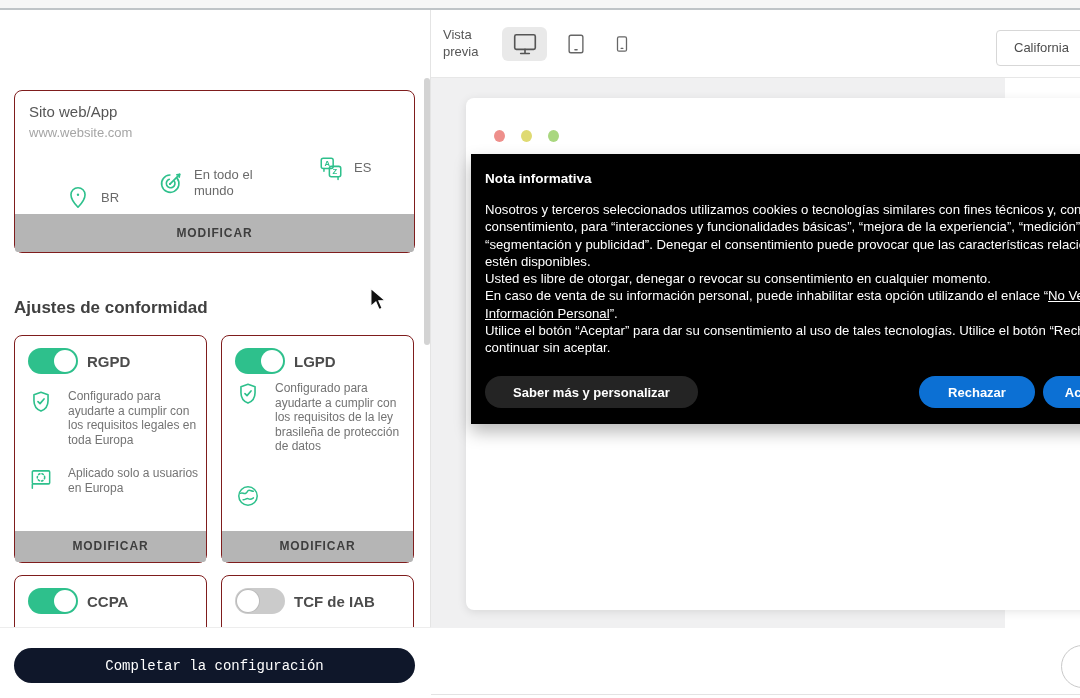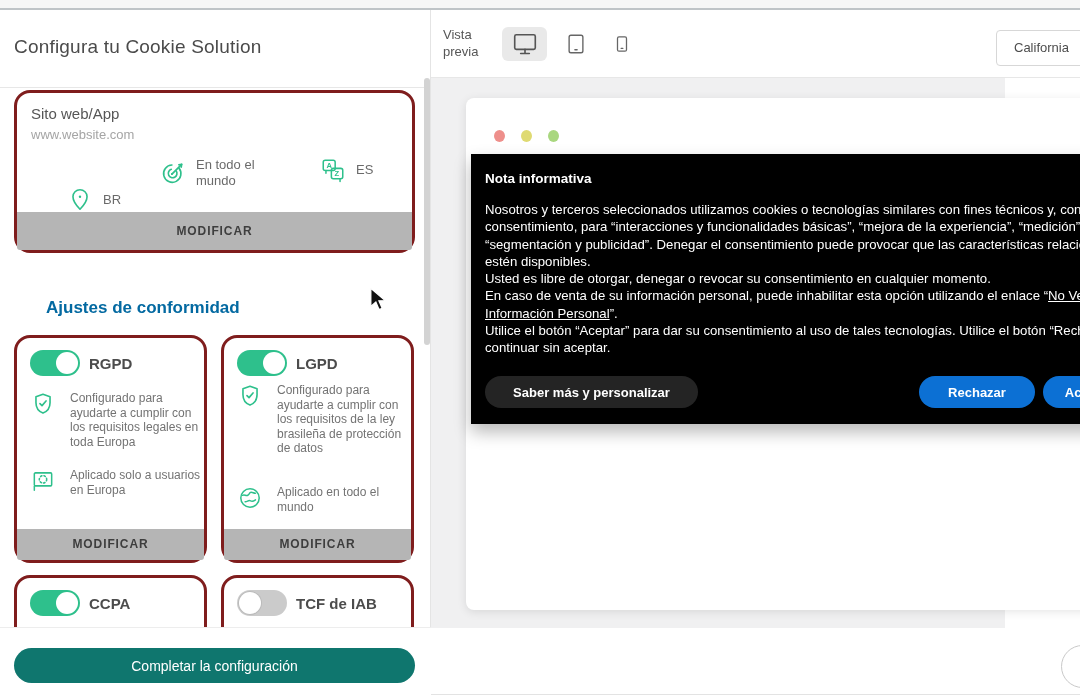--- a/index.html
+++ b/index.html
@@ -8,35 +8,35 @@
   #stage { position:relative; width:1080px; height:698px; background:#fff; overflow:hidden; }
 
   
   .top-strip { position:absolute; left:0; top:0; width:1080px; height:10px; background:#f6f6f6; border-bottom:2px solid #bfc4c7; }
 
   
   .left-panel { position:absolute; left:0; top:10px; width:431px; height:688px; background:#fff; border-right:1px solid #e4e4e4; }
   .lp-header { position:absolute; left:0; top:0; width:100%; height:78px; border-bottom:1px solid #e7e7e7; }
   .lp-title { position:absolute; left:14px; top:26px; font-size:19px; font-weight:500; color:#4b4b4b; letter-spacing:.2px; }
 
-  .card { position:absolute; background:#fff; border:3px solid #7f1d1d; border-radius:16px; }
+  .card { position:absolute; background:#fff; border:1px solid #7f1d1d; border-radius:8px; }
   .website-card { left:14px; top:80px; width:401px; height:163px; }
   .wc-title { position:absolute; left:14px; top:12px; font-size:15px; color:#565656; }
   .wc-url { position:absolute; left:14px; top:34px; font-size:13px; color:#a5a5a5; }
   .wc-item { position:absolute; top:64px; display:flex; align-items:center; gap:10px; }
   .wc-item .lbl { font-size:13px; color:#6a6a6a; line-height:16px; }
-  .wc-i1 { left:50px;margin-top:30px; } .wc-i2 { left:143px; width:115px; } .wc-i3 { left:303px; }
+  .wc-i1 { left:50px;margin-top:30px; } .wc-i2 { left:143px; width:115px;margin-top:12px; } .wc-i3 { left:303px; }
   .wc-i2 .lbl { width:66px; }
 
   .modify-bar { position:absolute; left:0; right:0; bottom:0; background:#b5b5b5; color:#3e3e3e;
     font-size:12px; font-weight:bold; letter-spacing:.9px; text-align:center; border-radius:0 0 3px 3px;margin-top:37px; }
   .modify-lg { height:38px; line-height:38px; }
   .modify-sm { height:31px; line-height:31px; }
 
-  .lp-heading { position:absolute; left:14px; top:288px; font-size:17px; font-weight:bold; color:#0369a1;margin-left:32px; }
+  .lp-heading { position:absolute; left:14px; top:288px; font-size:17px; font-weight:bold; color:#404040; }
 
   .comp-card { width:193px; }
   .card-rgpd { left:14px; top:325px; height:228px; }
   .card-lgpd { left:221px; top:325px; height:228px; }
   .card-ccpa { left:14px; top:565px; height:124px; }
   .card-tcf  { left:221px; top:565px; height:124px; }
 
   .toggle { position:absolute; left:13px; top:12px; width:50px; height:26px; border-radius:13px; }
   .toggle .knob { position:absolute; top:2px; width:22px; height:22px; border-radius:50%; background:#fff; }
   .toggle.on { background:#2ec08c; }
@@ -46,21 +46,21 @@
   .card-label { position:absolute; left:72px; top:17px; font-size:15px; font-weight:bold; color:#4c4c4c; }
 
   .feature { position:absolute; left:13px; display:flex; gap:14px; }
   .feature .ftxt { width:134px; font-size:12px; line-height:14.5px; color:#737373; }
   .feature .fic { flex:0 0 26px; }
 
   .lp-scrollthumb { position:absolute; left:424px; top:68px; width:6px; height:267px; background:#d3d3d3; border-radius:3px; }
 
   .lp-footer { position:absolute; left:0; top:618px; width:431px; height:70px; background:#fff; box-shadow:0 -1px 0 #ededed; z-index:5; }
   .complete-btn { position:absolute; left:14px; top:20px; width:401px; height:35px; border:none; border-radius:18px;
-    background:#0f766e; color:#fff; font-size:14px; font-family:Liberation Sans, sans-serif; cursor:pointer; }
+    background:#0f172a; color:#fff; font-size:14px; font-family:Liberation Mono, monospace; cursor:pointer; }
 
   
   .right-panel { position:absolute; left:431px; top:10px; width:649px; height:688px; }
   .rp-header { position:absolute; left:0; top:0; width:649px; height:68px; background:#fff; border-bottom:1px solid #e7e7e7; }
   .vp-label { position:absolute; left:12px; top:16px; width:50px; font-size:13px; font-weight:normal; color:#565656; line-height:17px; }
   .dev-btn { position:absolute; top:17px; height:34px; display:flex; align-items:center; justify-content:center; border-radius:6px; cursor:pointer; }
   .dev-desktop { left:71px; width:45px; background:#e9e9e9; }
   .dev-tablet { left:124px; width:42px; }
   .dev-mobile { left:172px; width:38px; }
   .region-select { position:absolute; left:565px; top:20px; width:130px; height:36px; background:#fff; border:1px solid #d7d7d7;
@@ -95,23 +95,20 @@
   svg { display:block; }
 </style>
 </head>
 <body>
 
 <div id="stage">
 
   <div class="top-strip"></div>
 
   <div class="left-panel">
-    <div class="lp-header">
-      <div class="lp-title">Configura tu Cookie Solution</div>
-    </div>
 
     <div class="card website-card">
       <div class="wc-title">Sito web/App</div>
       <div class="wc-url">www.website.com</div>
 
       <div class="wc-item wc-i1">
         <span>
           <svg width="26" height="26" viewBox="0 0 24 24" fill="none" stroke="#2ec08c" stroke-width="1.5" stroke-linecap="round" stroke-linejoin="round">
             <path d="M12 2.5c-3.6 0-6.5 2.9-6.5 6.4 0 4.8 6.5 11.6 6.5 11.6s6.5-6.8 6.5-11.6C18.5 5.4 15.6 2.5 12 2.5z"></path>
             <circle cx="12" cy="9" r="1.1" fill="#2ec08c" stroke="none"></circle>
@@ -194,21 +191,20 @@
         <span class="ftxt">Configurado para ayudarte a cumplir con los requisitos de la ley brasileña de protección de datos</span>
       </div>
       <div class="feature" style="top:147px;">
         <span class="fic">
           <svg width="26" height="26" viewBox="0 0 24 24" fill="none" stroke="#2ec08c" stroke-width="1.4" stroke-linecap="round" stroke-linejoin="round">
             <circle cx="12" cy="12" r="8.5"></circle>
             <path d="M5 9.5 c2-1.2 3 .8 5 0 s1-2.8 3-2.8 2 .9 4 .9"></path>
             <path d="M7.5 15.5 c2 .2 3-1.8 5-.9 s3 .1 4.5-.9"></path>
           </svg>
         </span>
-        <span class="ftxt">Aplicado en todo el mundo</span>
       </div>
       <div class="modify-bar modify-sm">MODIFICAR</div>
     </div>
 
     <div class="card comp-card card-ccpa">
       <div class="toggle on">
           <div class="knob"></div>
         </div>
       <div class="card-label">CCPA</div>
     </div>

